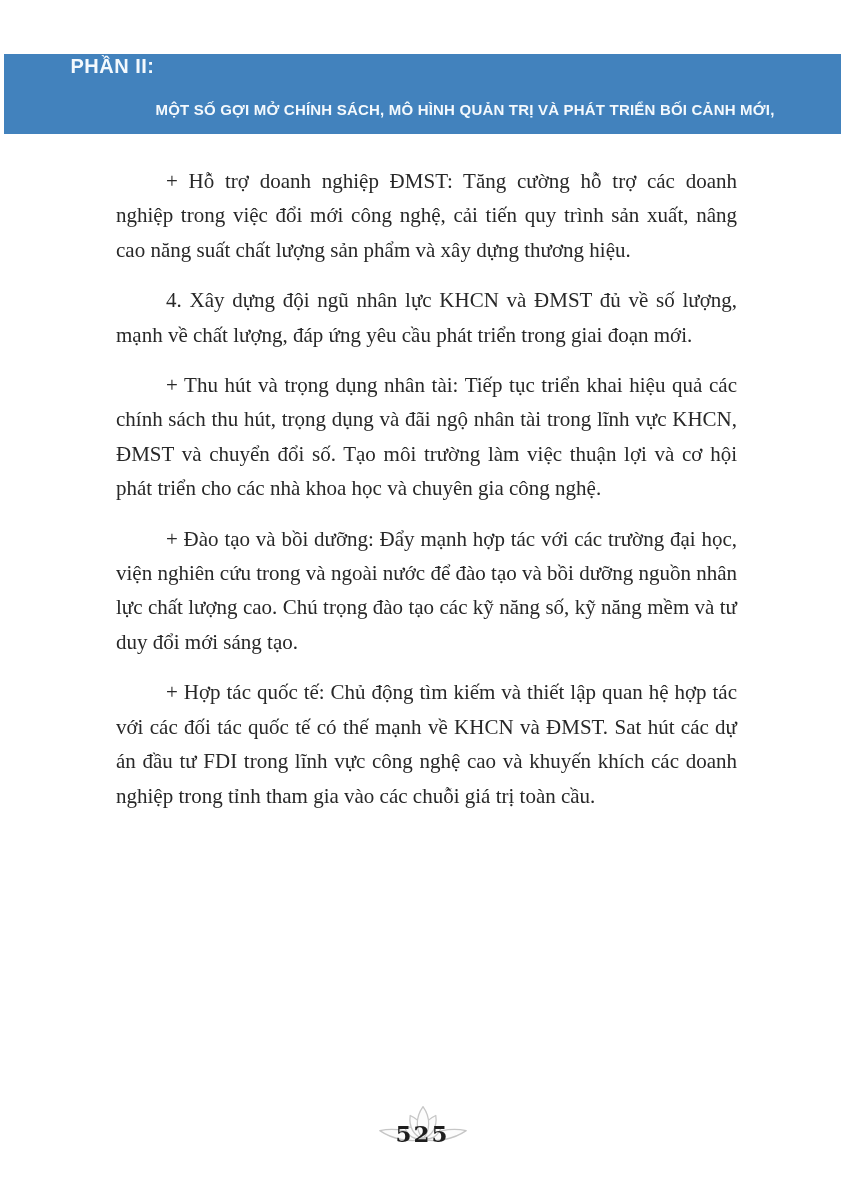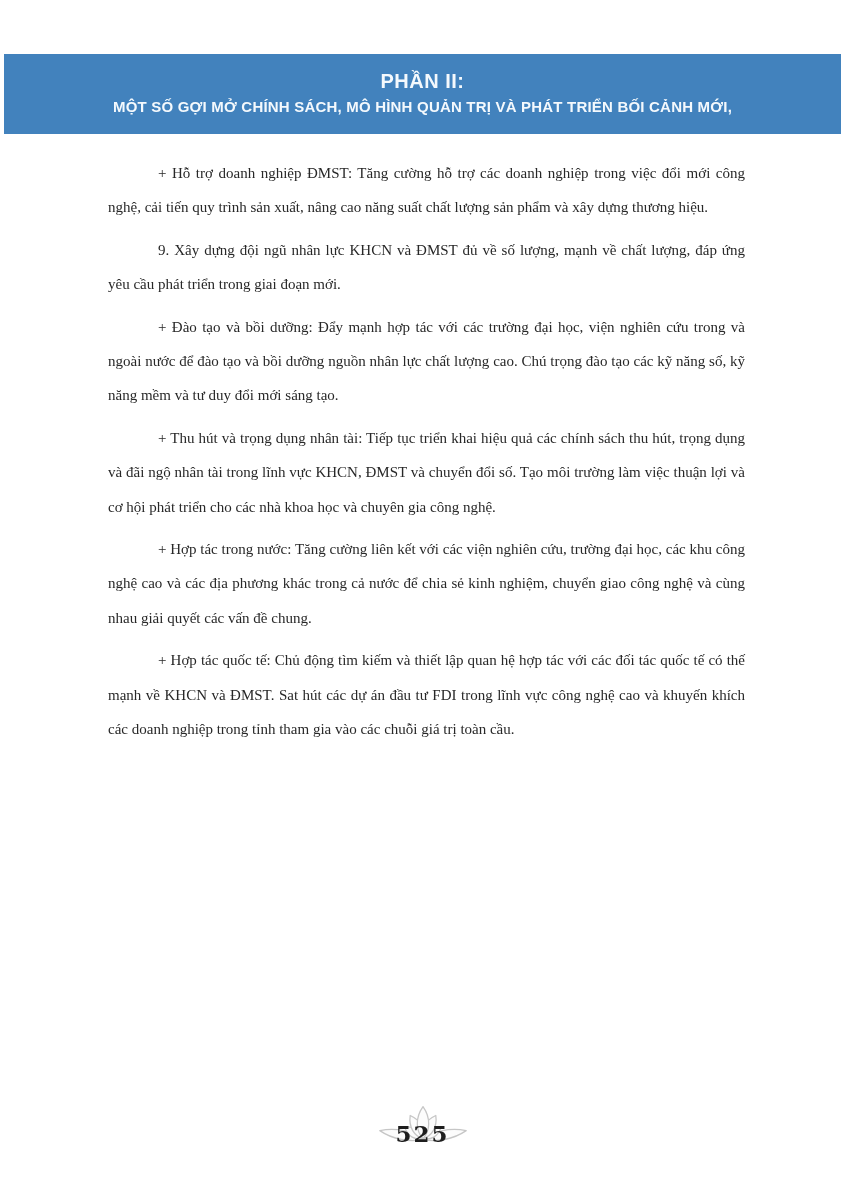--- a/index.html
+++ b/index.html
@@ -18,49 +18,50 @@
   
   .header-band {
     position: absolute;
     top: 54px; left: 4px; right: 4px;
     height: 80px;
     background: #4282bd;
     color: #f4f9fd;
     text-align: center;
     font-family: "Liberation Sans", sans-serif;
     display: flex;
-    flex-direction: column;
+    flex-direction: row;
     justify-content: center;
     gap: 1px;
   }
   .part-label {
     font-size: 20px;
     font-weight: bold;
     letter-spacing: 0.5px;
     line-height: 24px;
   }
   .subtitle-line {
     font-size: 15px;
     font-weight: bold;
     letter-spacing: 0.2px;
     line-height: 25px;
     white-space: nowrap;
+    margin-top: 43px;
   }
 
   
   .content {
     position: absolute;
     top: 148px;
     left: 100px;
     right: 92px;
     color: #282828;
   }
   .para {
-    margin: 8px;
-    font-size: 15px;
+    margin: 16px;
+    font-size: 21px;
     line-height: 34.4px;
     text-align: justify;
     text-indent: 50px;
     text-justify: inter-word;
   }
 
   
   .footer {
     position: absolute;
     left: 0; right: 0;
@@ -98,24 +99,23 @@
 
 <div class="page">
 
   <div class="header-band">
     <div class="part-label">PHẦN II:</div>
     <div class="subtitle-line">MỘT SỐ GỢI MỞ CHÍNH SÁCH, MÔ HÌNH QUẢN TRỊ VÀ PHÁT TRIỂN BỐI CẢNH MỚI,</div>
   </div>
 
   <div class="content">
     <p class="para">+ Hỗ trợ doanh nghiệp ĐMST: Tăng cường hỗ trợ các doanh nghiệp trong việc đổi mới công nghệ, cải tiến quy trình sản xuất, nâng cao năng suất chất lượng sản phẩm và xây dựng thương hiệu.</p>
-    <p class="para">9. Xây dựng đội ngũ nhân lực KHCN và ĐMST đủ về số lượng, mạnh về chất lượng, đáp ứng yêu cầu phát triển trong giai đoạn mới.</p>
+    <p class="para">4. Xây dựng đội ngũ nhân lực KHCN và ĐMST đủ về số lượng, mạnh về chất lượng, đáp ứng yêu cầu phát triển trong giai đoạn mới.</p>
+    <p class="para">+ Thu hút và trọng dụng nhân tài: Tiếp tục triển khai hiệu quả các chính sách thu hút, trọng dụng và đãi ngộ nhân tài trong lĩnh vực KHCN, ĐMST và chuyển đổi số. Tạo môi trường làm việc thuận lợi và cơ hội phát triển cho các nhà khoa học và chuyên gia công nghệ.</p>
     <p class="para">+ Đào tạo và bồi dưỡng: Đẩy mạnh hợp tác với các trường đại học, viện nghiên cứu trong và ngoài nước để đào tạo và bồi dưỡng nguồn nhân lực chất lượng cao. Chú trọng đào tạo các kỹ năng số, kỹ năng mềm và tư duy đổi mới sáng tạo.</p>
-    <p class="para">+ Thu hút và trọng dụng nhân tài: Tiếp tục triển khai hiệu quả các chính sách thu hút, trọng dụng và đãi ngộ nhân tài trong lĩnh vực KHCN, ĐMST và chuyển đổi số. Tạo môi trường làm việc thuận lợi và cơ hội phát triển cho các nhà khoa học và chuyên gia công nghệ.</p>
-    <p class="para">+ Hợp tác trong nước: Tăng cường liên kết với các viện nghiên cứu, trường đại học, các khu công nghệ cao và các địa phương khác trong cả nước để chia sẻ kinh nghiệm, chuyển giao công nghệ và cùng nhau giải quyết các vấn đề chung.</p>
     <p class="para">+ Hợp tác quốc tế: Chủ động tìm kiếm và thiết lập quan hệ hợp tác với các đối tác quốc tế có thế mạnh về KHCN và ĐMST. Sat hút các dự án đầu tư FDI trong lĩnh vực công nghệ cao và khuyến khích các doanh nghiệp trong tỉnh tham gia vào các chuỗi giá trị toàn cầu.</p>
   </div>
 
   <div class="footer">
     <div class="ornament-wrap">
       <svg width="96" height="50" viewBox="0 0 120 60" aria-hidden="true">
         <g fill="#fcfcfc" stroke="#c6c6c6" stroke-width="1.6" stroke-linejoin="round">
 
           <path d="M60,48 C44,52 22,48 6,37 C27,33 49,38 60,48 Z"></path>
           <path d="M60,48 C76,52 98,48 114,37 C93,33 71,38 60,48 Z"></path>

